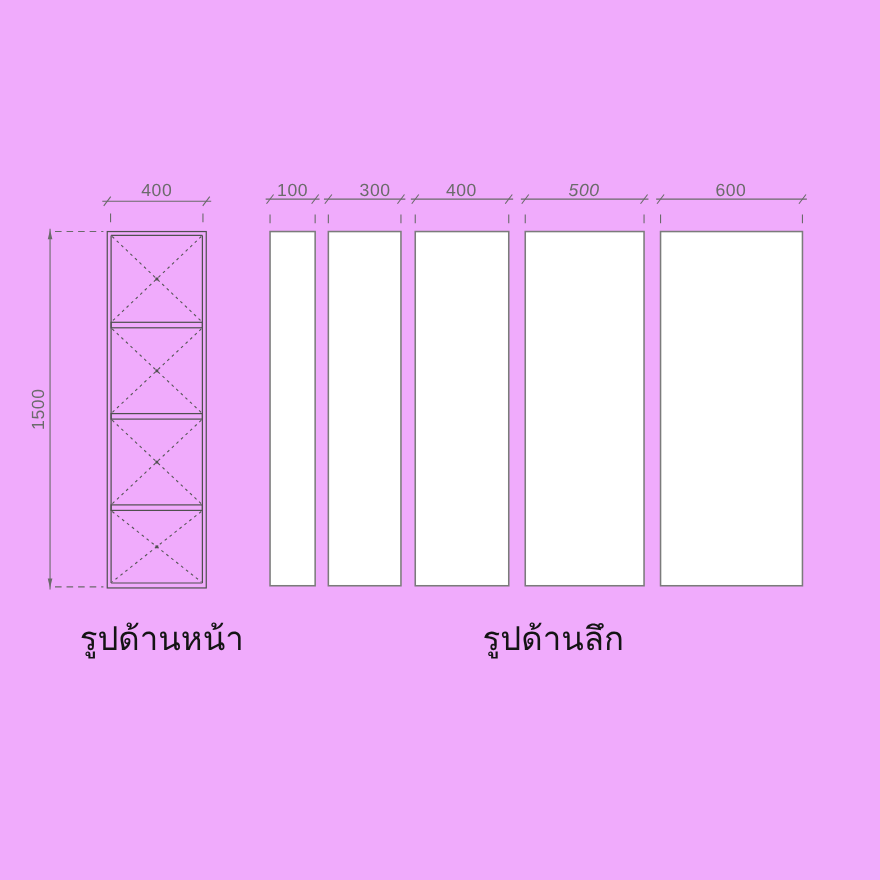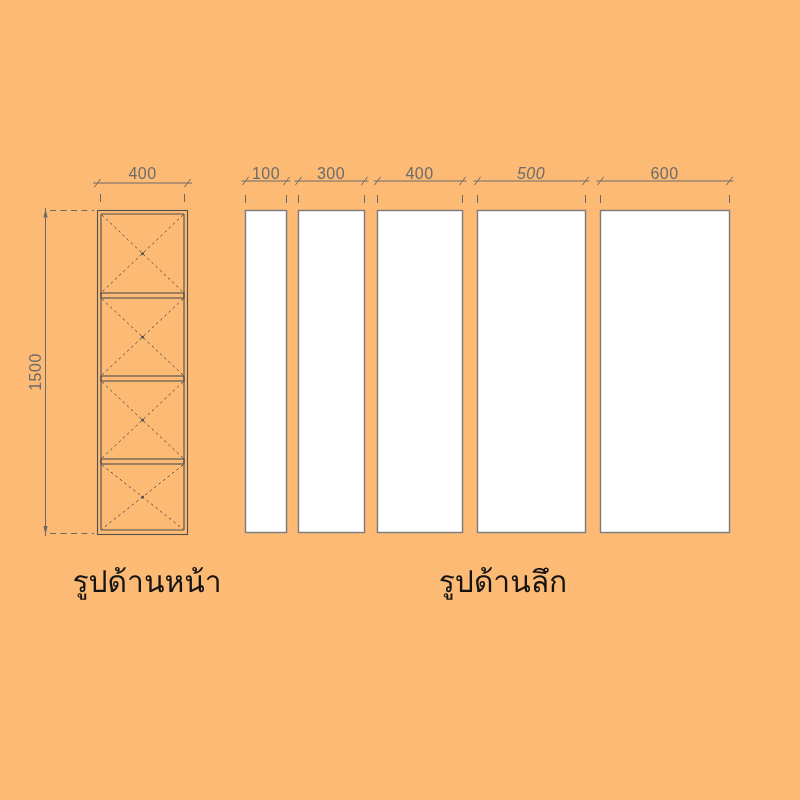--- a/index.html
+++ b/index.html
@@ -5,21 +5,21 @@
   html,body{margin:0;padding:0;}
   body{
     width:800px;height:800px;
     background:#ffffff;
     font-family:"Liberation Sans","DejaVu Sans",sans-serif;
     overflow:hidden;
   }
   .canvas{
     position:relative;
     width:800px;height:800px;
-    background:#fdba74;
+    background:#f0abfc;
   }
   .linework{
     position:absolute;left:0;top:0;
   }
   .dim-label{
     position:absolute;
     font-size:16px;
     color:#6b6b6b;
     text-align:center;
     letter-spacing:0.5px;
@@ -27,21 +27,21 @@
     user-select:none;
   }
   .dim-front-width{left:97px;top:166px;width:91px;}
   .dim-front-height{
     left:6px;top:362px;width:60px;height:20px;
     transform:rotate(-90deg);
     transform-origin:center center;
     line-height:20px;
   }
   .dim-p0{left:245px;top:166px;width:42px;}
-  .dim-p1{left:298px;top:166px;width:66px;}
+  .dim-p1{left:308px;top:166px;width:66px;}
   .dim-p2{left:377px;top:166px;width:85px;}
   .dim-p3{left:477px;top:166px;width:108px;font-style:italic;}
   .dim-p4{left:600px;top:166px;width:129px;}
   .caption{
     position:absolute;
     font-size:30px;
     font-weight:500;
     color:#141414;
     text-align:center;
     line-height:44px;

